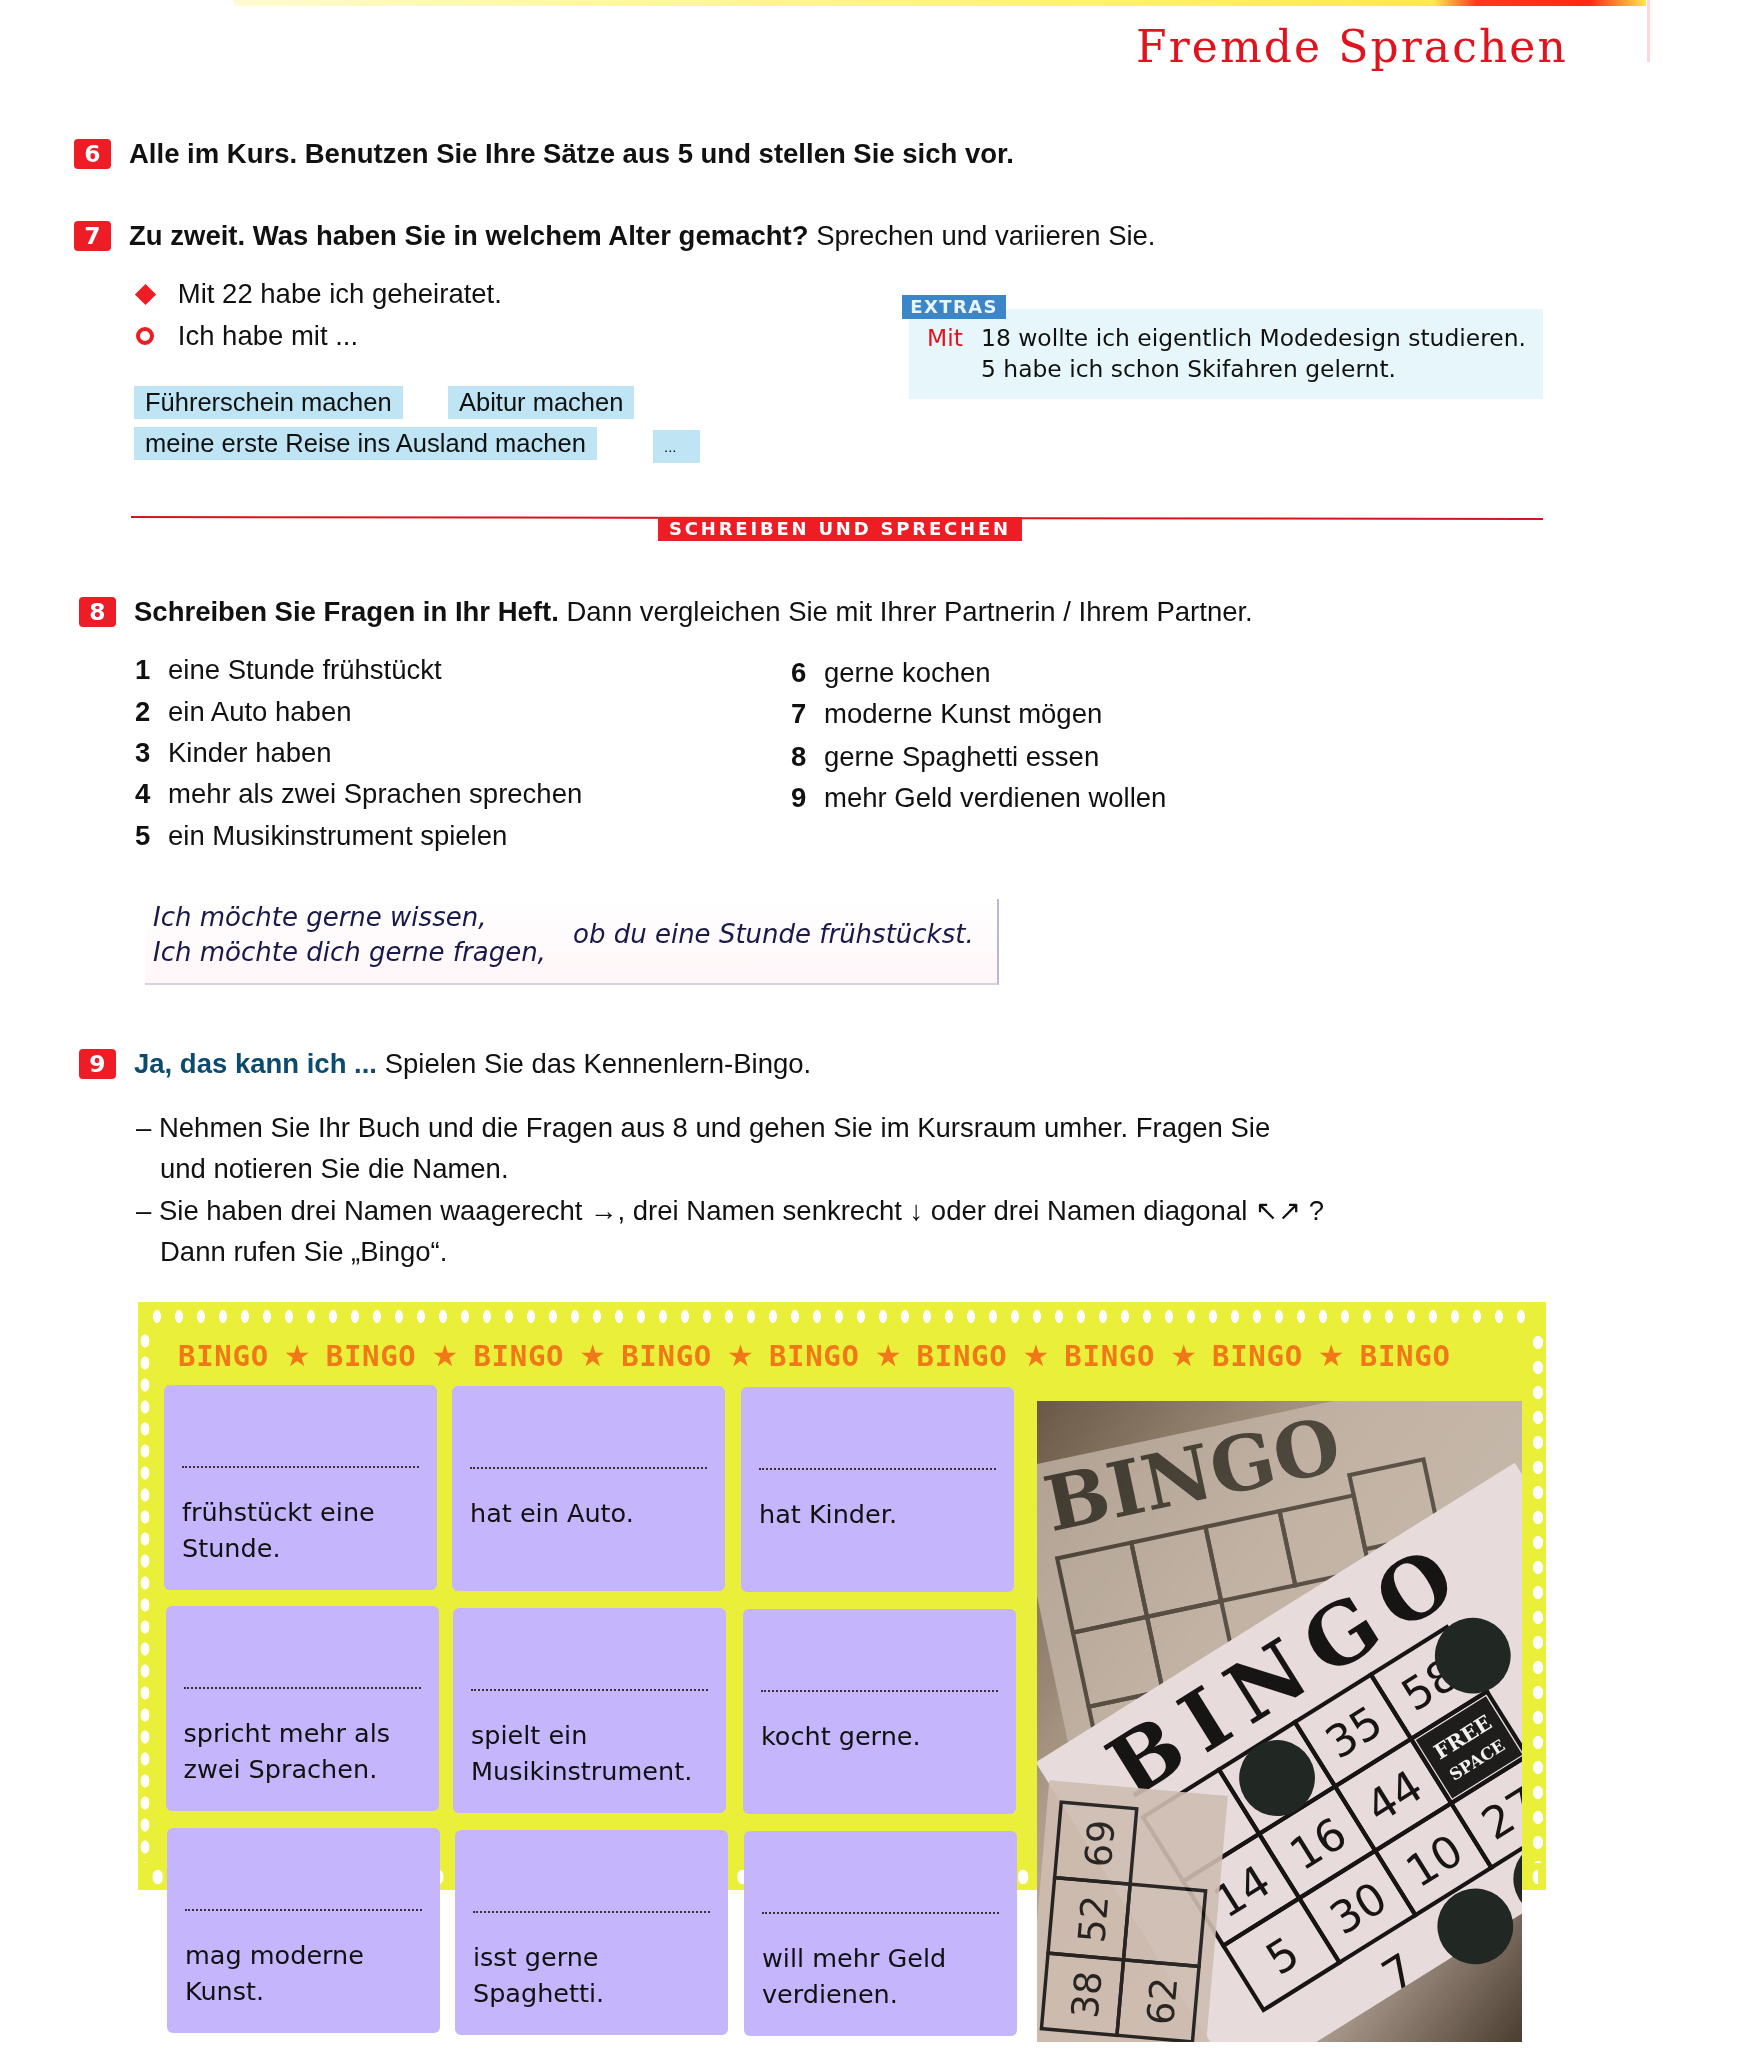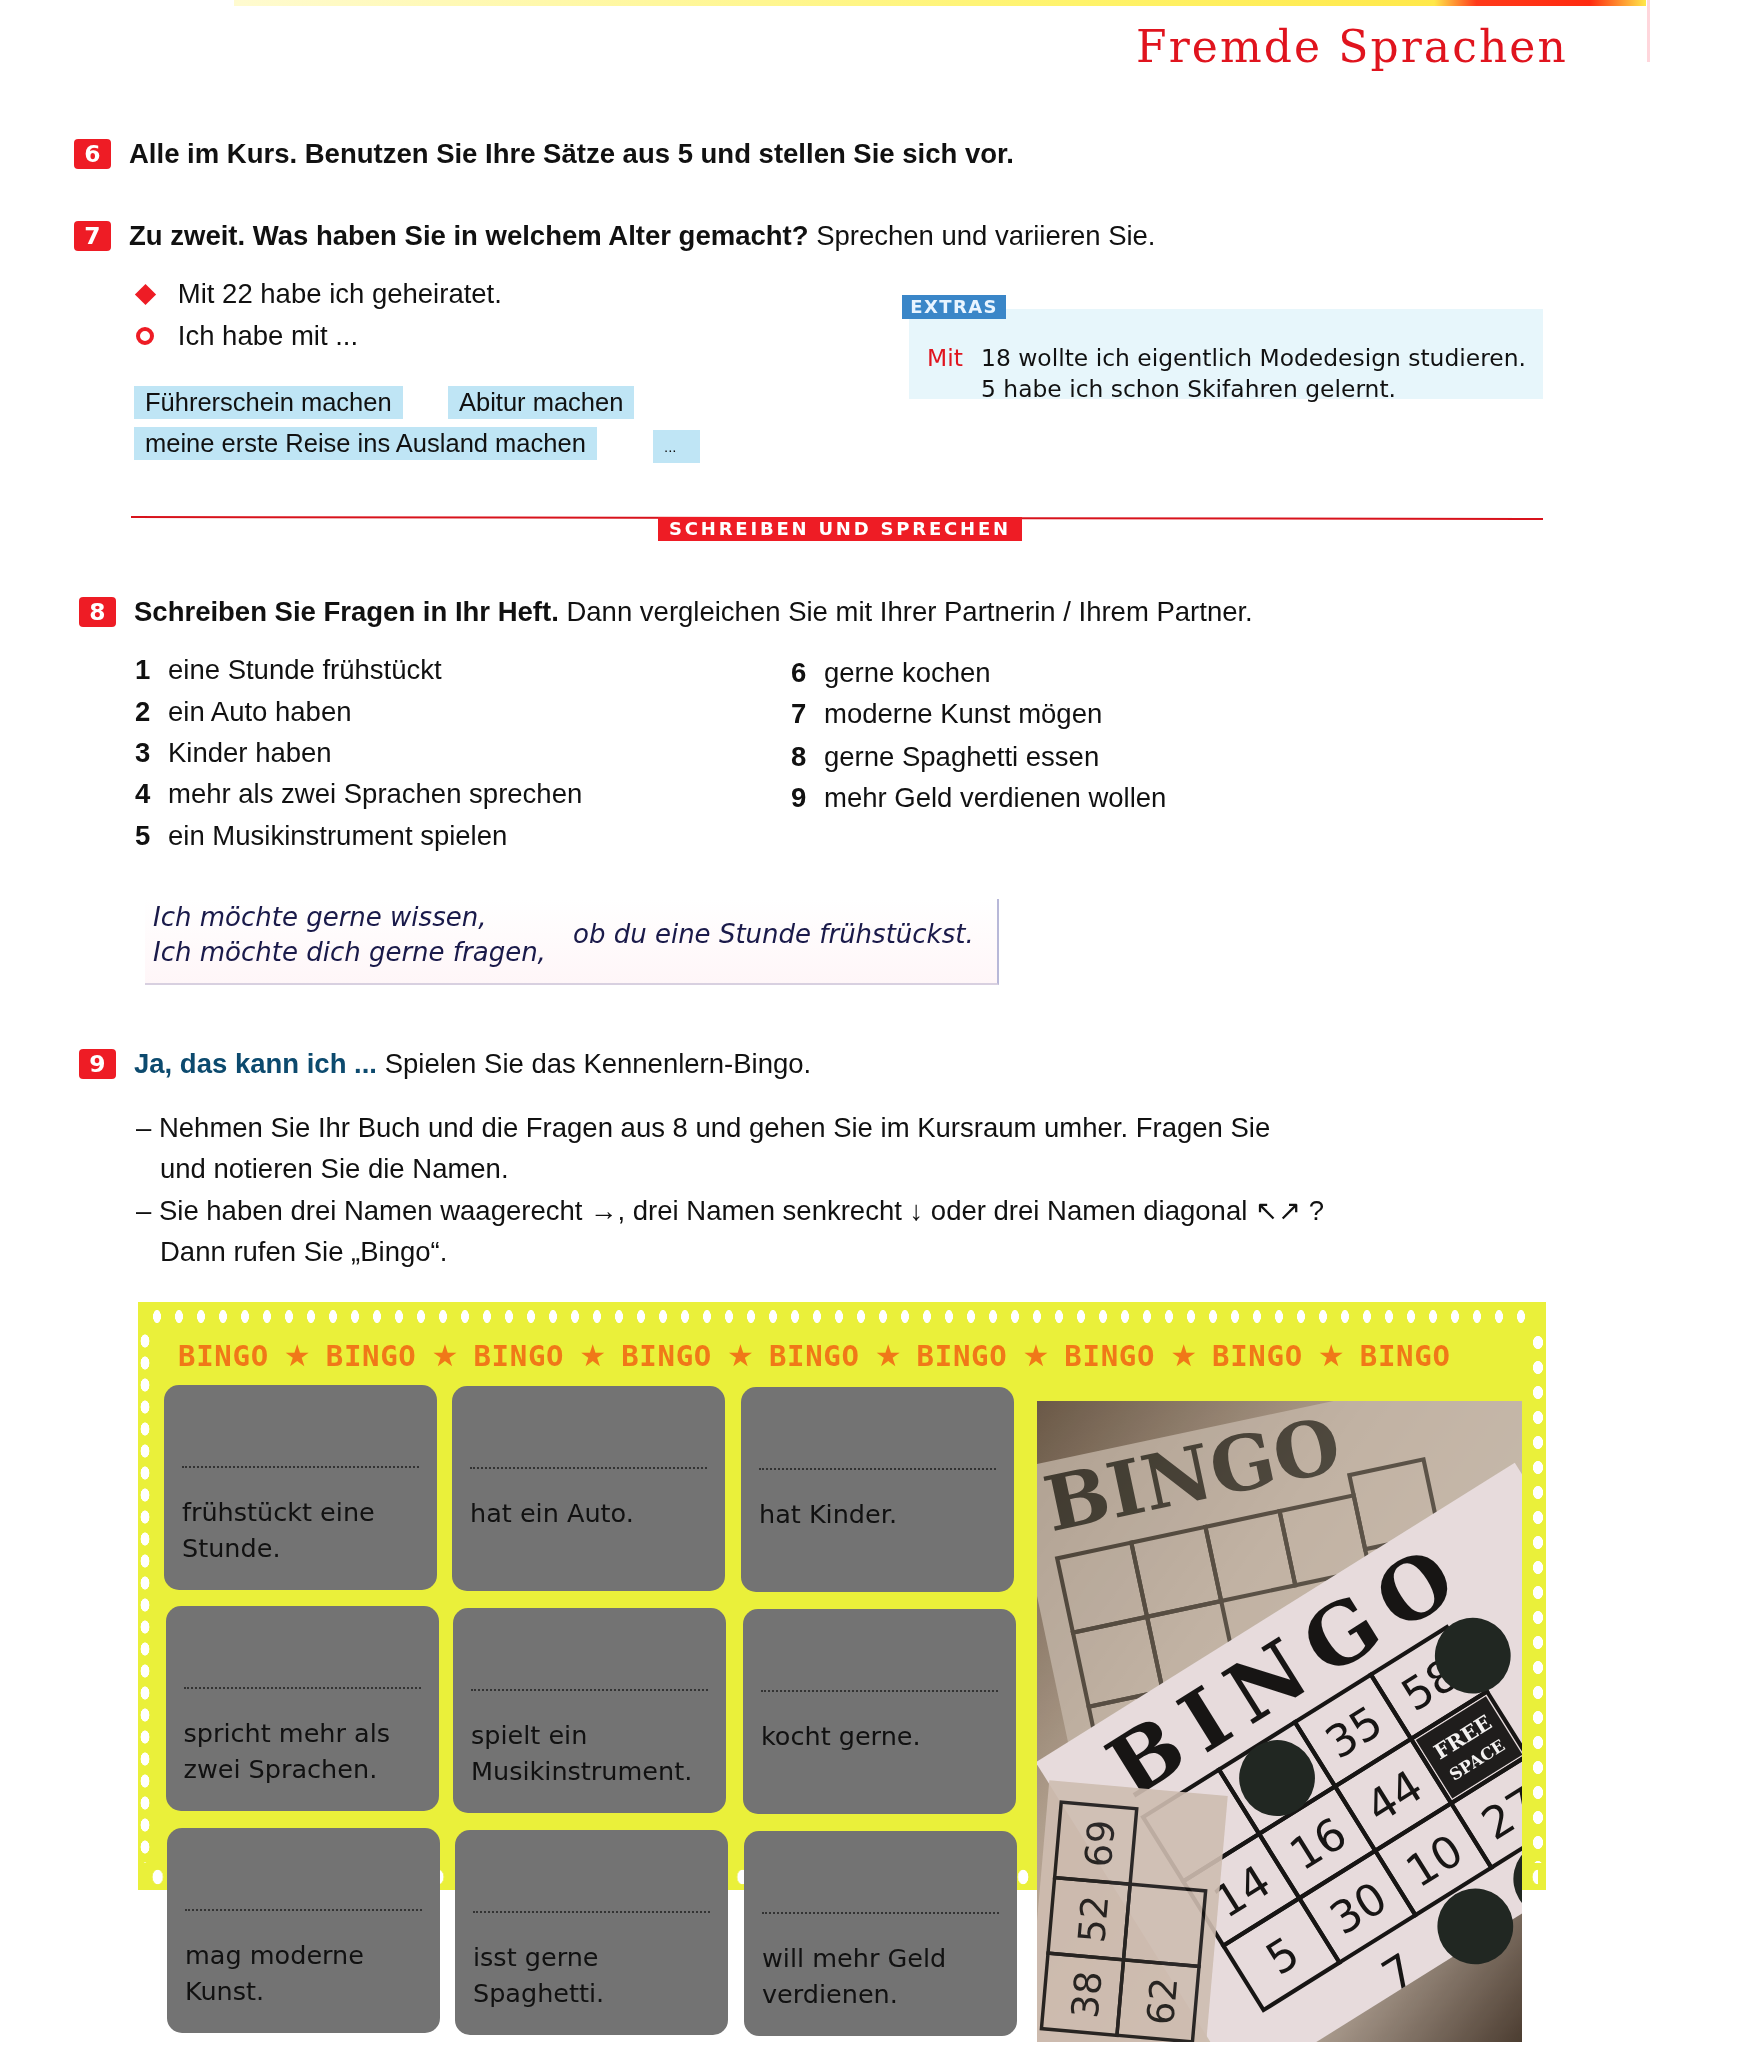--- a/index.html
+++ b/index.html
@@ -23,21 +23,21 @@
   .dialog-line { position: absolute; left: 135px; font-size: 27.5px; display: flex; align-items: center; font-family: "Liberation Sans", sans-serif; }
   .bullet-diamond { width: 15px; height: 15px; background: #ee1c25; transform: rotate(45deg); margin-right: 25px; margin-left: 2.8px; }
   .bullet-circle { width: 18px; height: 18px; border: 4.8px solid #ee1c25; border-radius: 50%; margin-right: 23.4px; margin-left: 1.4px; }
 
   .chip { position: absolute; height: 33px; background: #bfe5f5; font-size: 25.5px; padding: 0 11px;
     display: flex; align-items: center; font-family: "Liberation Sans", sans-serif; white-space: nowrap; }
 
   .extras-tag { position: absolute; left: 902px; top: 295px; background: #3a86c8; color: #e8f4ff;
     font-size: 18px; font-weight: bold; padding: 1.4px 8.3px; letter-spacing: 1.4px; }
   .extras-box { position: absolute; left: 909px; top: 309px; width: 634px; height: 90px; background: #e7f6fb; }
-  .extras-line { position: absolute; font-family: "DejaVu Sans", sans-serif; font-size: 23.4px; white-space: nowrap; margin-top: 20px; }
+  .extras-line { position: absolute; font-family: "DejaVu Sans", sans-serif; font-size: 23.4px; white-space: nowrap; }
   .extras-mit { color: #e0141e; }
 
   .section-line { position: absolute; left: 131px; top: 517px; width: 1412px; height: 2.1px; background: #d8131c; transform: rotate(0.08deg); }
   .section-label { position: absolute; left: 658px; top: 517px; background: #ee1c25; color: #fff;
     font-size: 18px; font-weight: bold; letter-spacing: 2.8px; padding: 1.4px 11px; font-family: "DejaVu Sans", sans-serif; }
 
   .q-item { position: absolute; font-size: 27.5px; font-family: "Liberation Sans", sans-serif; white-space: nowrap; }
   .q-item .n { font-weight: bold; display: inline-block; width: 33px; }
 
   .example-box { position: absolute; left: 145px; top: 899px; width: 854px; height: 86px;
@@ -57,21 +57,21 @@
     background-image: radial-gradient(ellipse 4.8px 6.9px at center, #fff 90%, transparent 100%);
     background-size: 12.4px 22px; background-repeat: repeat-y; }
   .holes-right { position: absolute; right: 1.4px; top: 27.5px; width: 12.4px; bottom: 27.5px;
     background-image: radial-gradient(ellipse 5.5px 6.9px at center, #fff 90%, transparent 100%);
     background-size: 12.4px 25px; background-repeat: repeat-y; }
 
   .bingo-banner { position: absolute; left: 40px; top: 36px; display: flex; align-items: center; gap: 0; }
   .bingo-word { font-family: "DejaVu Sans Mono", monospace; font-weight: bold; font-size: 29px; color: #f07818; letter-spacing: 0.7px; }
   .bingo-star { color: #f07818; font-size: 30px; margin: 0 15px; }
 
-  .card { position: absolute; width: 273px; height: 205px; background: #737373; border-radius: 15px; }
+  .card { position: absolute; width: 273px; height: 205px; background: #c4b5fd; border-radius: 6px; }
   .card .line { position: absolute; left: 18px; right: 18px; top: 81px; border-top: 2.1px dotted #333; }
   .card .txt { position: absolute; left: 18px; top: 109px; font-size: 25.5px; line-height: 36px; font-family: "DejaVu Sans", sans-serif; color: #111; }
 
   .photo { position: absolute; left: 899px; top: 99px; width: 485px; height: 641px; overflow: hidden;
     background: linear-gradient(160deg, #5a4a3a 0%, #c8b8a8 30%, #e8dcd0 55%, #8a7868 80%, #3a2e24 100%); }
   .photo svg { width: 100%; height: 100%; display: block; }
 </style>
 </head>
 <body>
 

